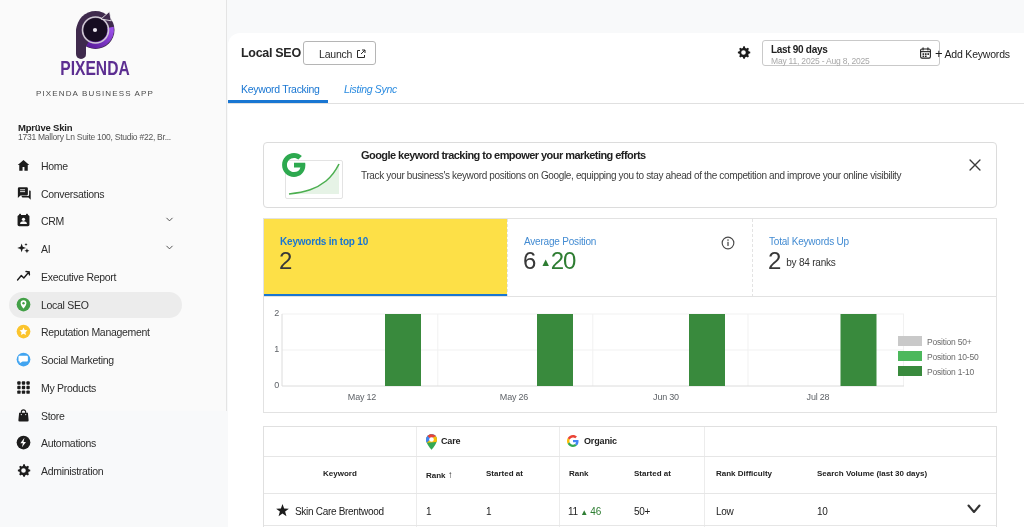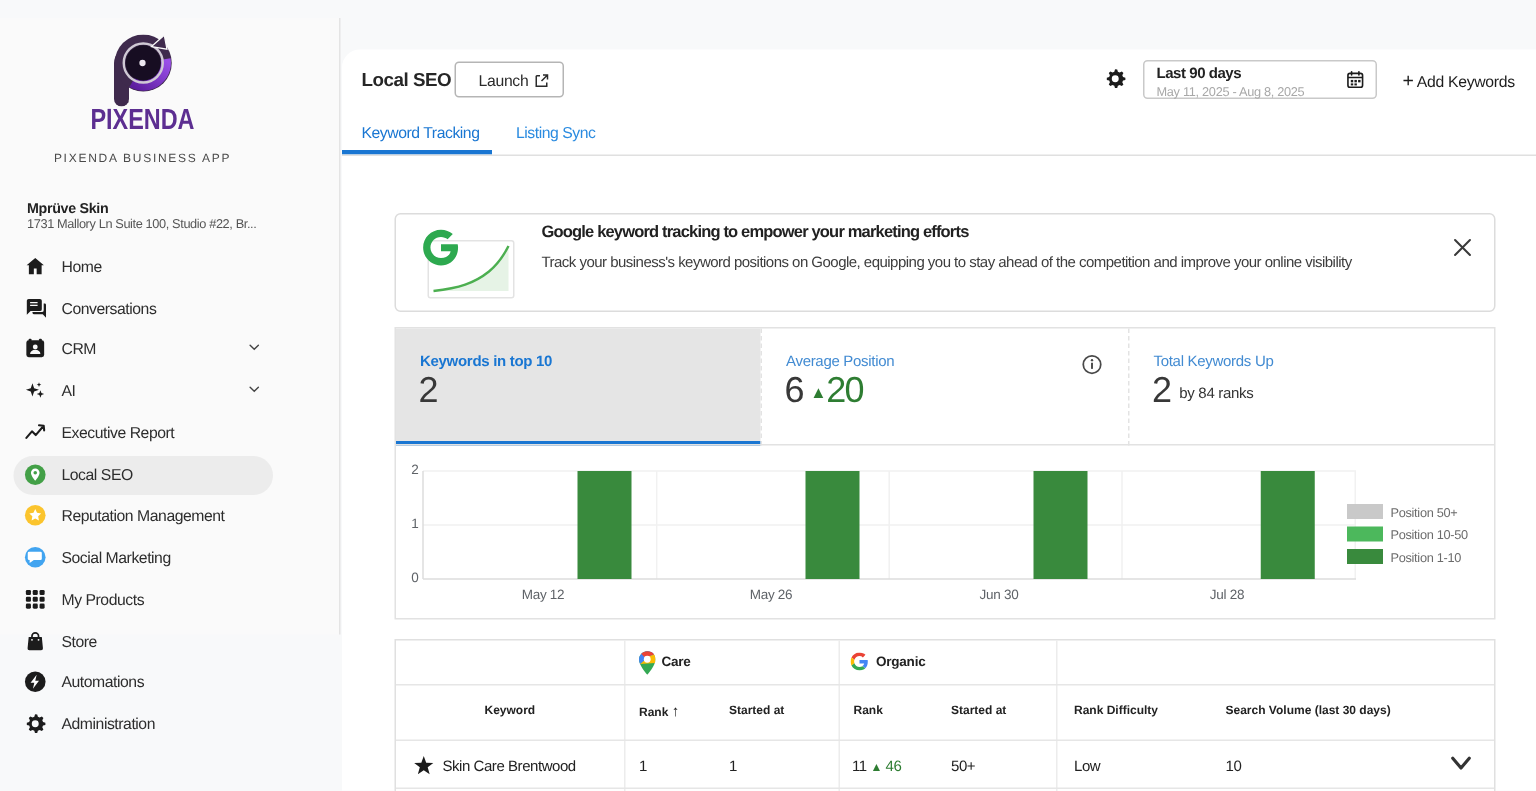--- a/index.html
+++ b/index.html
@@ -1,55 +1,55 @@
 <!DOCTYPE html>
 <html><head>
 <meta charset="utf-8">
 <style>
 * { margin:0; padding:0; box-sizing:border-box; }
 html,body { width:1024px; height:527px; overflow:hidden; font-family:"Liberation Sans", sans-serif; background:#f8f9fa; }
 
-#sidebar { position:absolute; left:0; top:12px; width:227px; height:411px; background:#fafafa; border-right:1px solid #e4e4e4; }
+#sidebar { position:absolute; left:0; top:0; width:227px; height:411px; background:#fafafa; border-right:1px solid #e4e4e4; }
 #logotext { position:absolute; left:0; top:56.5px; width:190px; text-align:center; font-size:19.5px; font-weight:bold; letter-spacing:0; color:#5c2e91; transform:scaleX(0.8); transform-origin:95px 50%; }
 #brandtxt { position:absolute; left:0; top:89px; width:190px; text-align:center; font-size:8px; letter-spacing:1.15px; color:#4a4a4a; font-weight:500; }
 #bizname { position:absolute; left:18px; top:121.5px; font-size:9.5px; font-weight:bold; color:#222; letter-spacing:-0.2px; }
 #bizaddr { position:absolute; left:18px; top:132px; width:200px; font-size:8.5px; color:#555; white-space:nowrap; letter-spacing:-0.25px; }
 .nav { position:absolute; left:0; width:227px; height:27.7px; }
 .nav .ic { position:absolute; left:16px; top:6px; width:15px; height:15px; }
 .nav .lb { position:absolute; left:41px; top:8px; font-size:10.5px; color:#2d2d2d; letter-spacing:-0.3px; }
 .nav .ch { position:absolute; left:164px; top:7px; width:11px; height:11px; }
 #activepill { position:absolute; left:9px; top:292px; width:173px; height:26px; background:#ececec; border-radius:13px; }
 
 #main { position:absolute; left:228px; top:0; width:796px; height:527px; background:#f8f9fa; }
 #panel { position:absolute; left:0; top:33px; width:796px; height:494px; background:#fff; border-radius:12px 0 0 0; }
 #title { position:absolute; left:13px; top:13px; font-size:12.5px; font-weight:bold; letter-spacing:-0.3px; color:#262626; }
 #launchbtn { position:absolute; left:75px; top:8px; width:73px; height:24px; border:1px solid #b5b5b5; border-radius:3px; background:#fff; }
 #launchbtn span { position:absolute; left:15px; top:6px; font-size:10.5px; color:#2b2b2b; letter-spacing:-0.2px; }
 #launchbtn svg { position:absolute; left:51px; top:6px; }
 #gearbox { position:absolute; left:508px; top:12px; width:15px; height:15px; }
-#datebox { position:absolute; left:534px; top:7px; width:156px; height:26px; border:1px solid #c9c9c9; border-radius:3px; background:#fff; }
+#datebox { position:absolute; left:534px; top:7px; width:178px; height:26px; border:1px solid #c9c9c9; border-radius:3px; background:#fff; }
 #datebox .l1 { position:absolute; left:8px; top:2.5px; font-size:10px; font-weight:bold; color:#222; letter-spacing:-0.3px; }
 #datebox .l2 { position:absolute; left:8px; top:14.5px; font-size:8.5px; color:#a8a8a8; letter-spacing:-0.2px; }
 #datebox .cal { position:absolute; right:7px; top:5px; width:13px; height:14px; }
 #addkw { position:absolute; left:707px; top:13px; font-size:10.5px; font-weight:500; color:#1d1d1d; white-space:nowrap; letter-spacing:-0.2px; }
 .tab { position:absolute; top:50px; font-size:10.5px; font-weight:500; letter-spacing:-0.3px; }
 #tab1 { left:13px; color:#1976d2; }
-#tab2 { left:116px; color:#2a8be0; }
+#tab2 { left:116px; color:#2a8be0;font-style:italic; }
 #tabind { position:absolute; left:0; top:67px; width:100px; height:3px; background:#1976d2; }
 #hdiv { position:absolute; left:0; top:70px; width:796px; height:1px; background:#e0e0e0; }
 
 #banner { position:absolute; left:35px; top:109px; width:734px; height:66px; border:1px solid #dcdcdc; border-radius:4px; background:#fff; }
 #bicon { position:absolute; left:21px; top:17px; width:58px; height:39px; border:1px solid #e3e3e3; border-radius:2px; background:#fff; }
 #btitle { position:absolute; left:97px; top:6px; font-size:11px; font-weight:bold; color:#212121; letter-spacing:-0.55px; }
 #bsub { position:absolute; left:97px; top:27px; font-size:10px; color:#3d3d3d; letter-spacing:-0.35px; white-space:nowrap;text-align:center; }
 #bclose { position:absolute; left:704px; top:15px; width:14px; height:14px; }
 
 #statbox { position:absolute; left:35px; top:185px; width:734px; height:195px; border:1px solid #e2e2e2; background:#fff; }
 .scol { position:absolute; top:0; height:78px; }
-#scol1 { left:0; width:243px; border-bottom:3px solid #1976d2; background:#e5e5e5; }
+#scol1 { left:0; width:243px; border-bottom:3px solid #1976d2; background:#fde047; }
 #scol2 { left:243px; width:245px; border-left:1px dashed #e3e3e3; }
 #scol3 { left:488px; width:245px; border-left:1px dashed #e3e3e3; }
 .slab { position:absolute; left:16px; top:17px; font-size:10px; letter-spacing:-0.2px; }
 .snum { position:absolute; left:15px; top:28px; font-size:24px; color:#383838; letter-spacing:-1.2px; }
 #chartwrap { position:absolute; left:0; top:77px; width:732px; height:117px; border-top:1px solid #e2e2e2; }
 
 #tablebox { position:absolute; left:35px; top:393px; width:734px; height:134px; border:1px solid #e0e0e0; background:#fff; }
 .vline { position:absolute; top:0; width:1px; height:134px; background:#ececec; }
 .hline { position:absolute; left:0; width:732px; height:1px; background:#e6e6e6; }
 .th { position:absolute; font-size:8px; font-weight:bold; color:#222; letter-spacing:0; }

